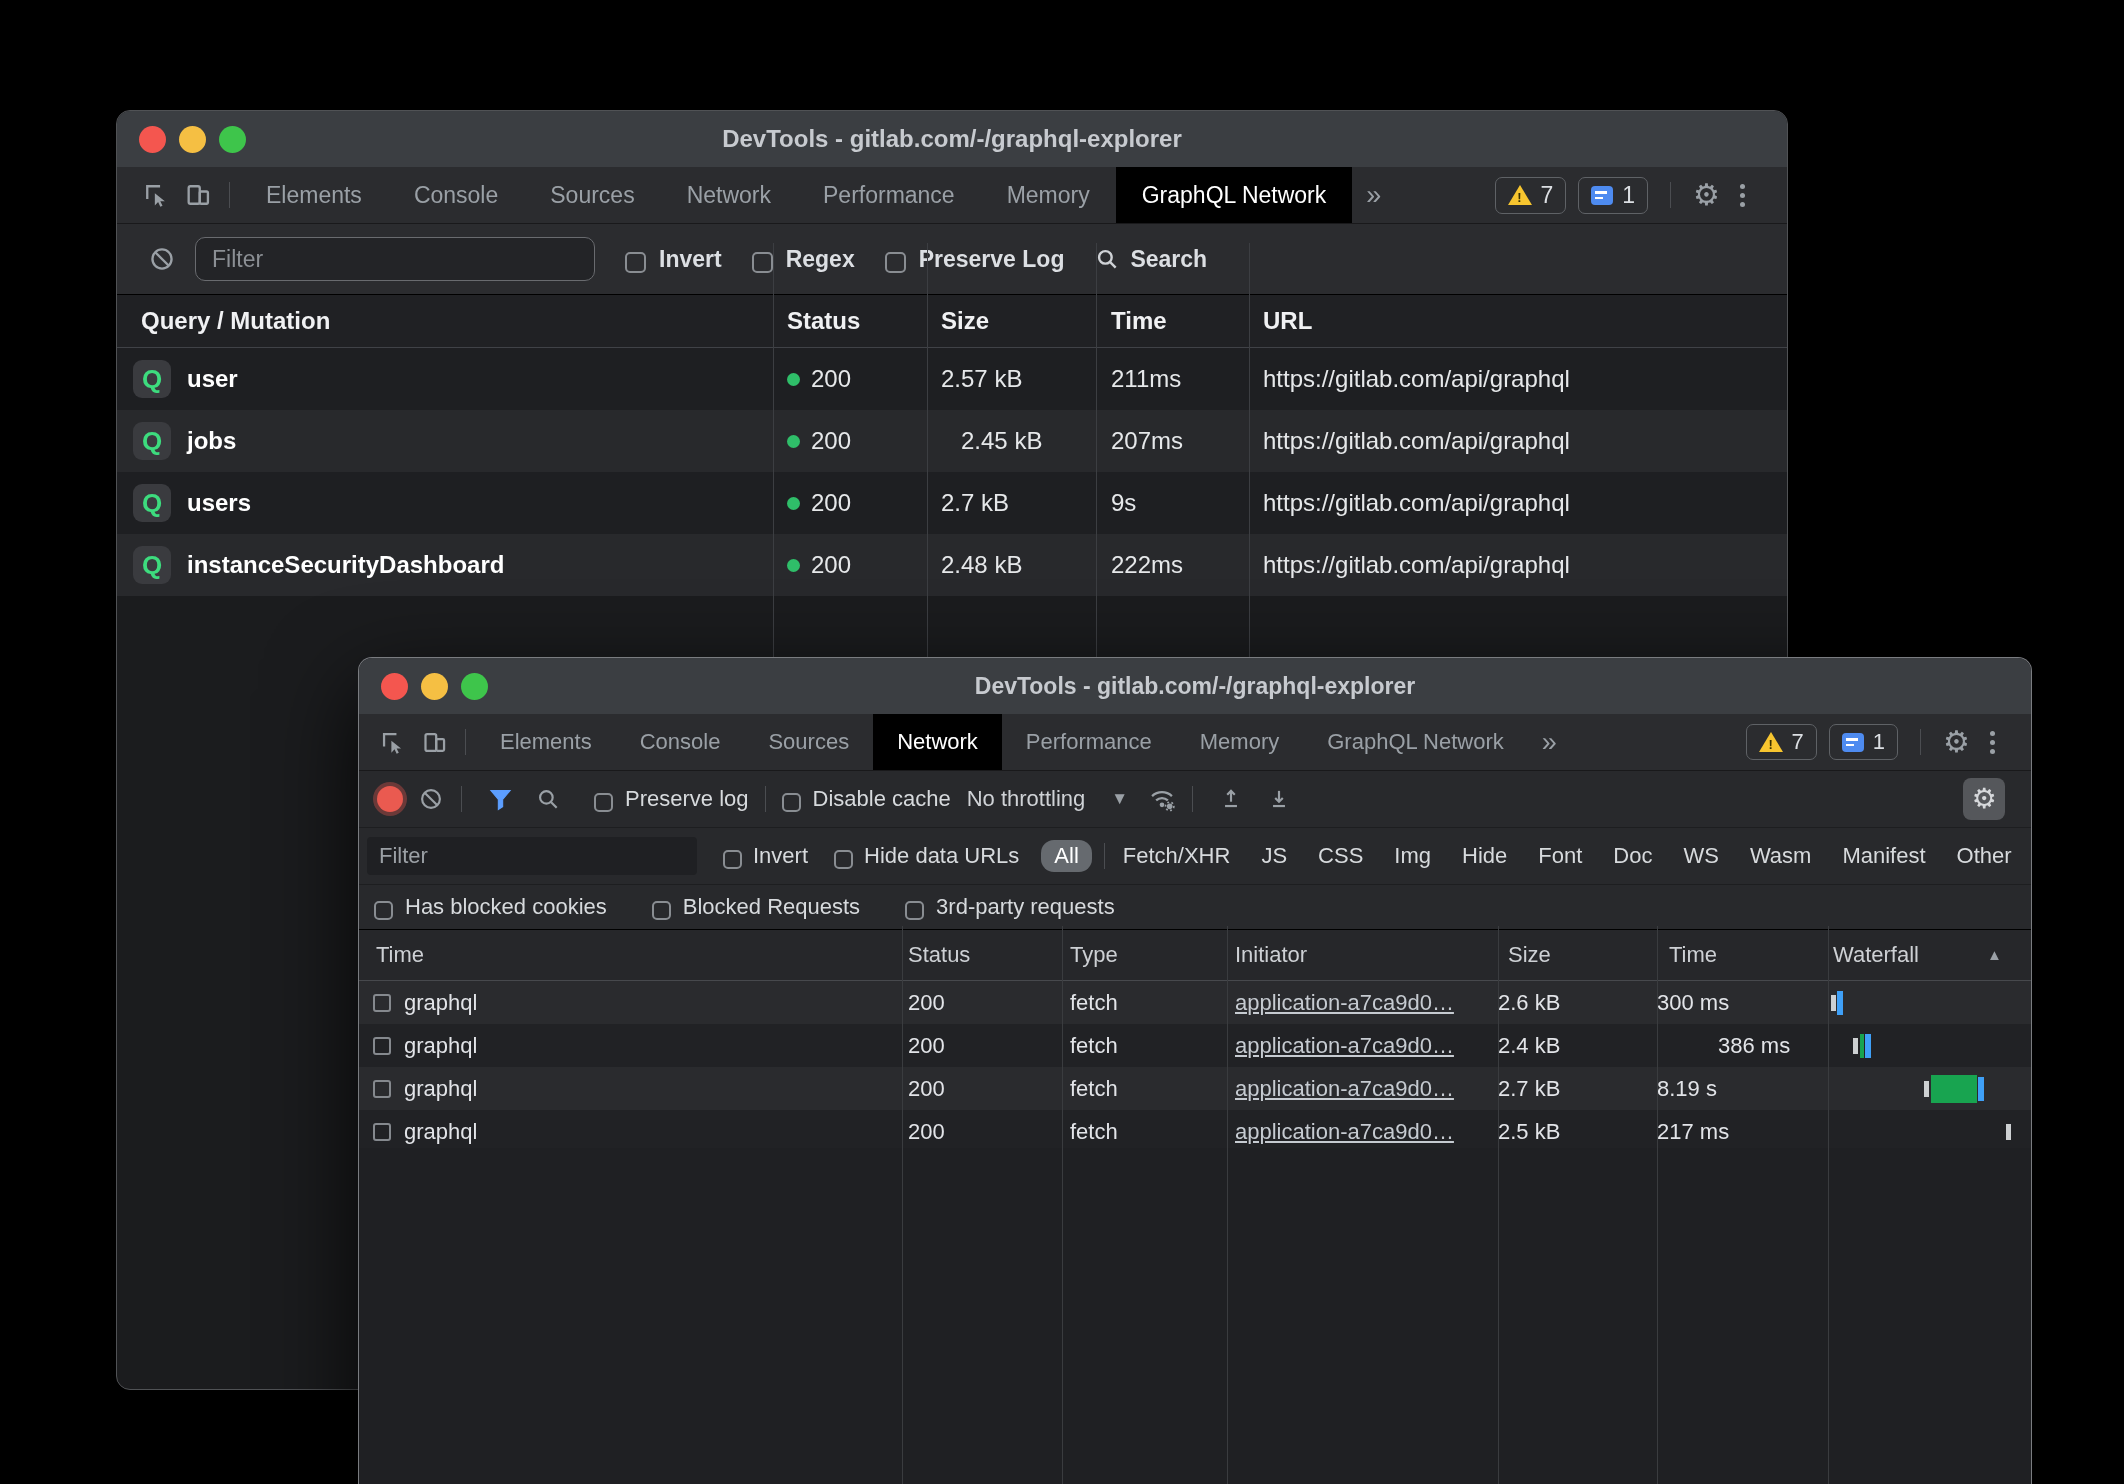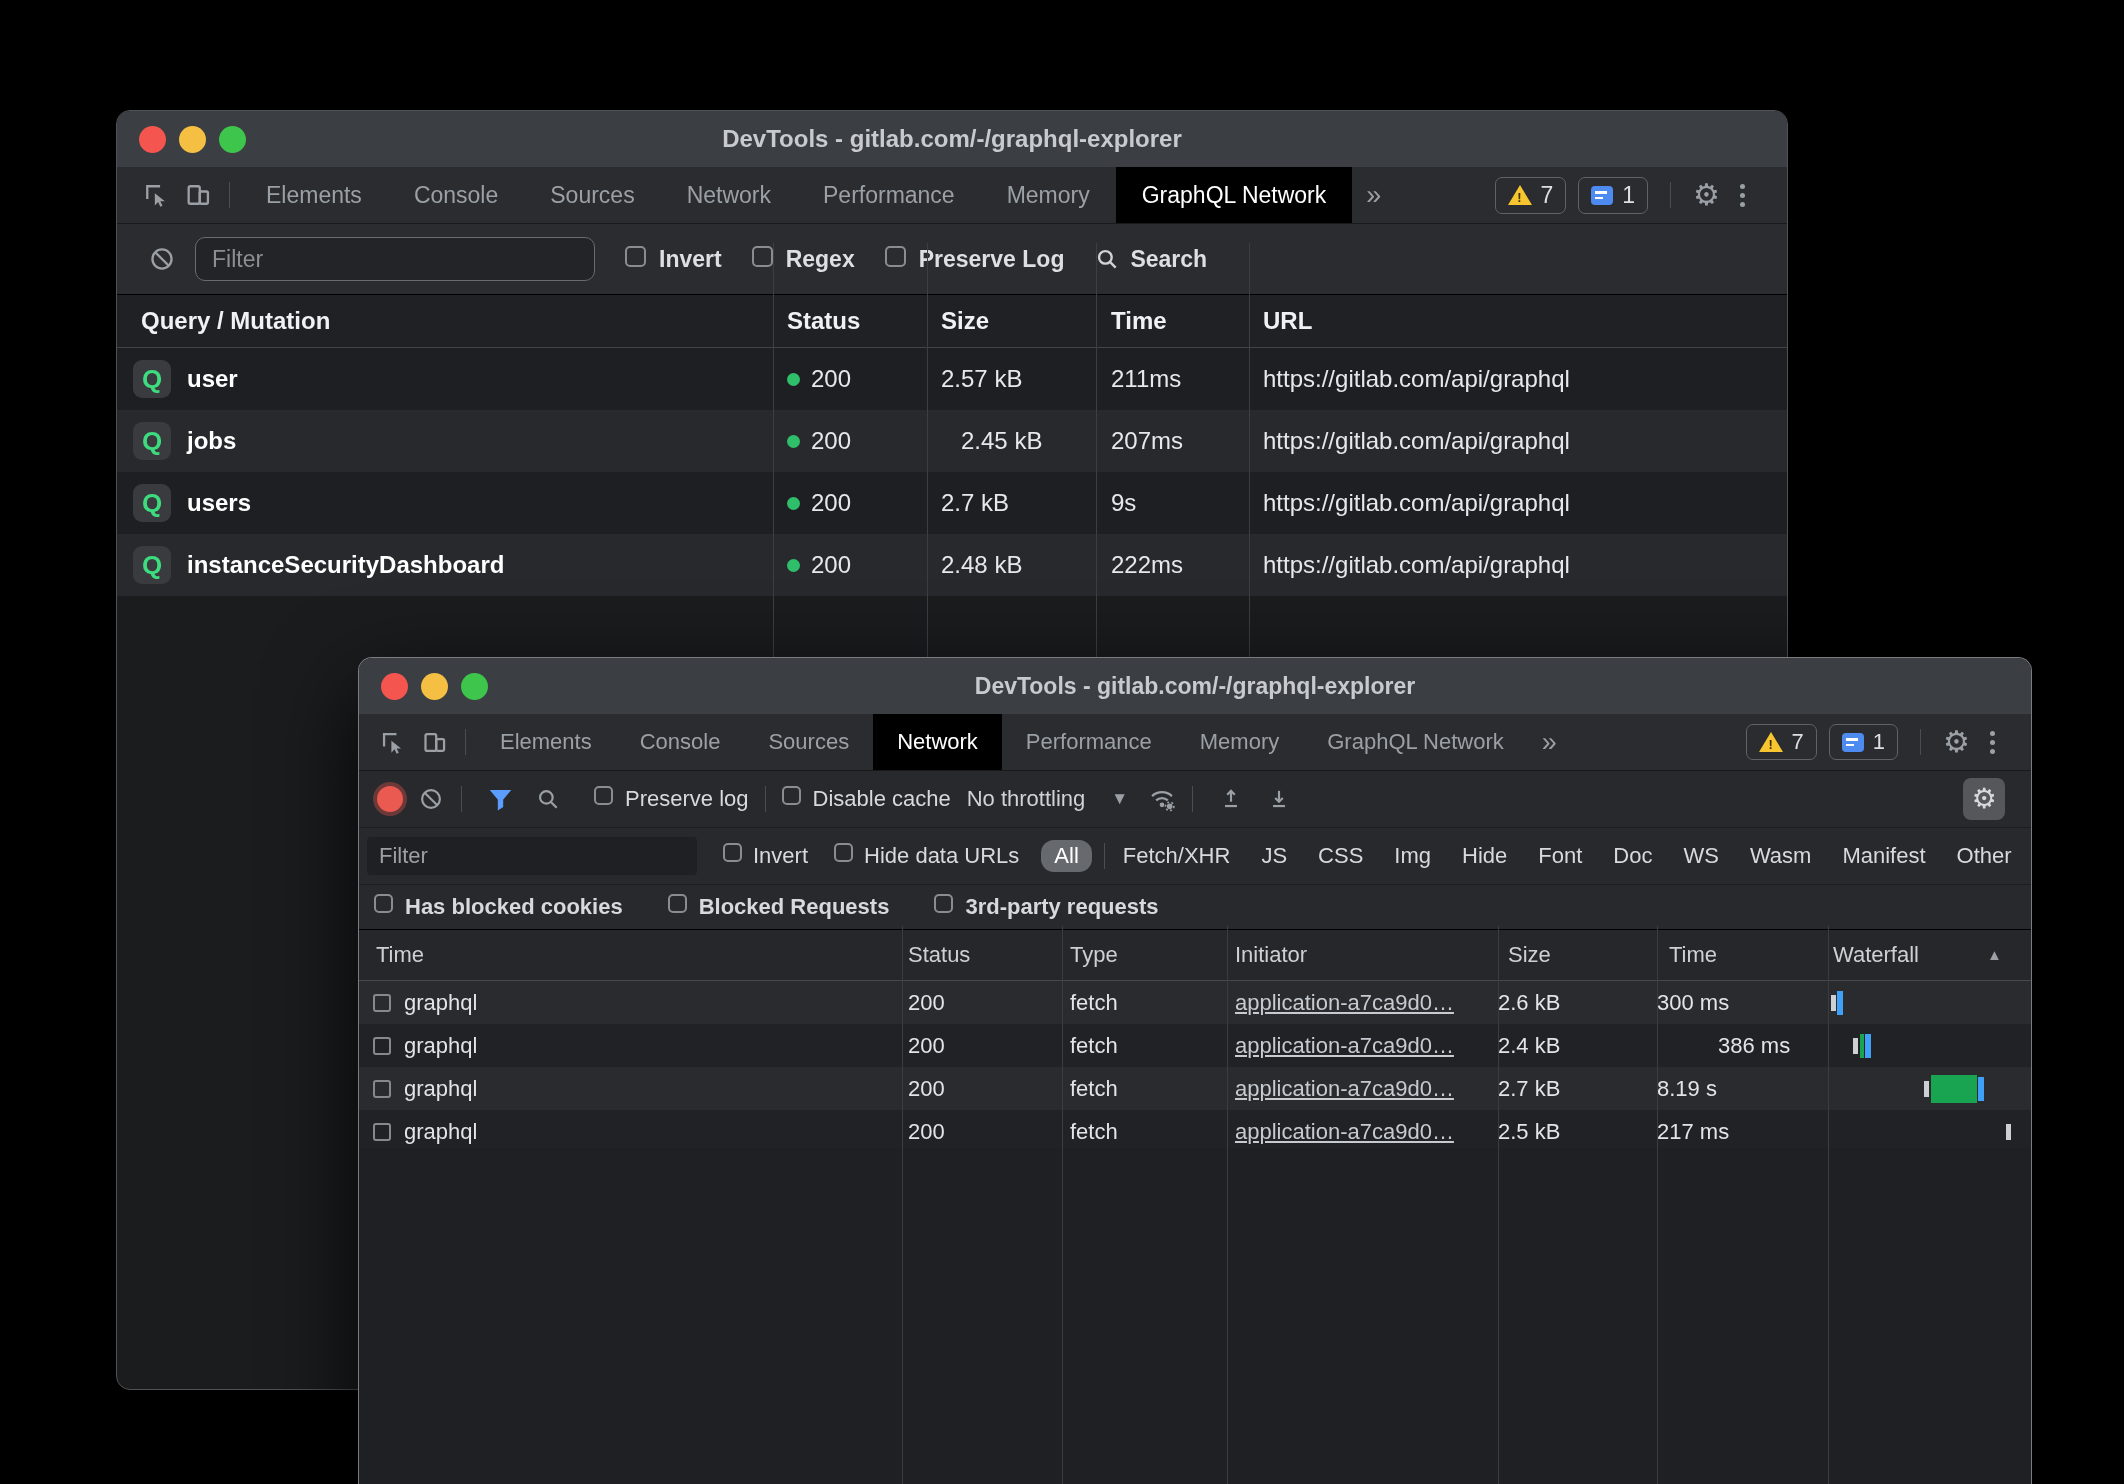--- a/index.html
+++ b/index.html
@@ -41,21 +41,21 @@
   .kebab{display:inline-flex;flex-direction:column;gap:4px;padding:0 8px;}
   .kebab i{width:5px;height:5px;border-radius:50%;background:#9aa0a6;}
 
   
   .gql-filterbar{height:70px;background:#2b2c2f;display:flex;align-items:center;border-bottom:1px solid #000;}
   .gql-filterbar .block-ic{margin-left:24px;}
   .filter-input{margin-left:12px;width:400px;height:44px;background:#232427;border:1.5px solid #696b6f;border-radius:10px;
                 color:#e8eaed;font-size:23px;padding:0 16px;outline:none;box-sizing:border-box;font-family:inherit;}
   .filter-input::placeholder{color:#8b8f94;}
   .cb{width:21px;height:21px;border:2px solid #898d92;border-radius:5px;background:transparent;flex:0 0 auto;box-sizing:border-box;}
-  .cb-item{display:inline-flex;align-items:flex-start;gap:13px;font-size:23px;font-weight:700;color:#dcdfe3;white-space:nowrap;}
+  .cb-item{display:inline-flex;align-items:flex-end;gap:13px;font-size:23px;font-weight:700;color:#dcdfe3;white-space:nowrap;}
   .gql-filterbar .cb-item{margin-left:30px;}
   .search-item{display:inline-flex;align-items:center;gap:10px;margin-left:30px;font-size:23px;font-weight:700;color:#dcdfe3;}
 
   
   .gql-grid{position:relative;}
   .gql-header{position:relative;height:52px;background:#202124;border-bottom:1px solid #404247;
               font-size:24px;font-weight:700;color:#f0f1f3;}
   .gql-header span{position:absolute;line-height:52px;}
   .gql-row{position:relative;height:62px;font-size:24px;color:#e6e8ea;}
   .gql-row:nth-child(odd){background:#1e1f22;}
@@ -81,21 +81,21 @@
   
   .net-filter{height:56px;background:#28292c;display:flex;align-items:center;border-bottom:1px solid #1d1e20;font-size:22px;}
   .net-filter-input{margin-left:8px;width:330px;height:38px;background:#1f2023;border:none;border-radius:4px;
                     color:#e8eaed;font-size:22px;padding:0 12px;outline:none;box-sizing:border-box;font-family:inherit;}
   .net-filter-input::placeholder{color:#9ba0a5;}
   .net-filter .cb-item{font-weight:400;font-size:22px;color:#d7dadd;margin-left:26px;gap:11px;}
   .net-filter .cb{width:19px;height:19px;}
   .chip{margin-left:22px;background:#666a6f;color:#fff;border-radius:13px;padding:3px 13px;font-size:22px;}
   .type-list{display:inline-flex;gap:31px;color:#d7dadd;margin-left:18px;white-space:nowrap;}
   .net-options{height:44px;background:#28292c;display:flex;align-items:center;border-bottom:1px solid #000;font-size:22px;}
-  .net-options .cb-item{font-weight:700;font-size:22px;color:#d7dadd;margin-left:15px;margin-right:30px;gap:12px;}
+  .net-options .cb-item{font-weight:400;font-size:22px;color:#d7dadd;margin-left:15px;margin-right:30px;gap:12px;}
   .net-options .cb{width:19px;height:19px;}
 
   
   .net-grid{position:relative;}
   .net-header{position:relative;height:50px;background:#26272a;border-bottom:1px solid #47494d;
               font-size:22px;color:#cdd0d4;}
   .net-header span{position:absolute;line-height:50px;}
   .sort-arrow{font-size:15px;color:#9aa0a6;}
   .net-row{position:relative;height:43px;font-size:22px;color:#e2e4e8;}
   .net-row:nth-child(odd){background:#2a2b2e;}

